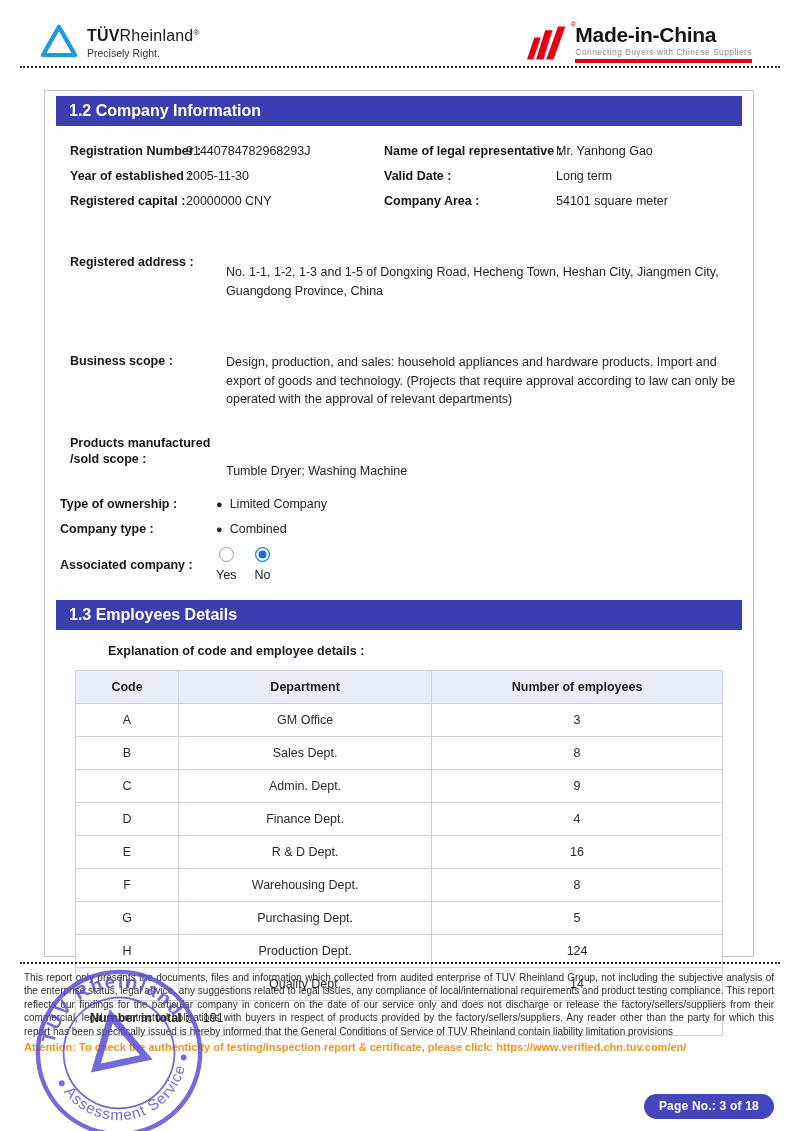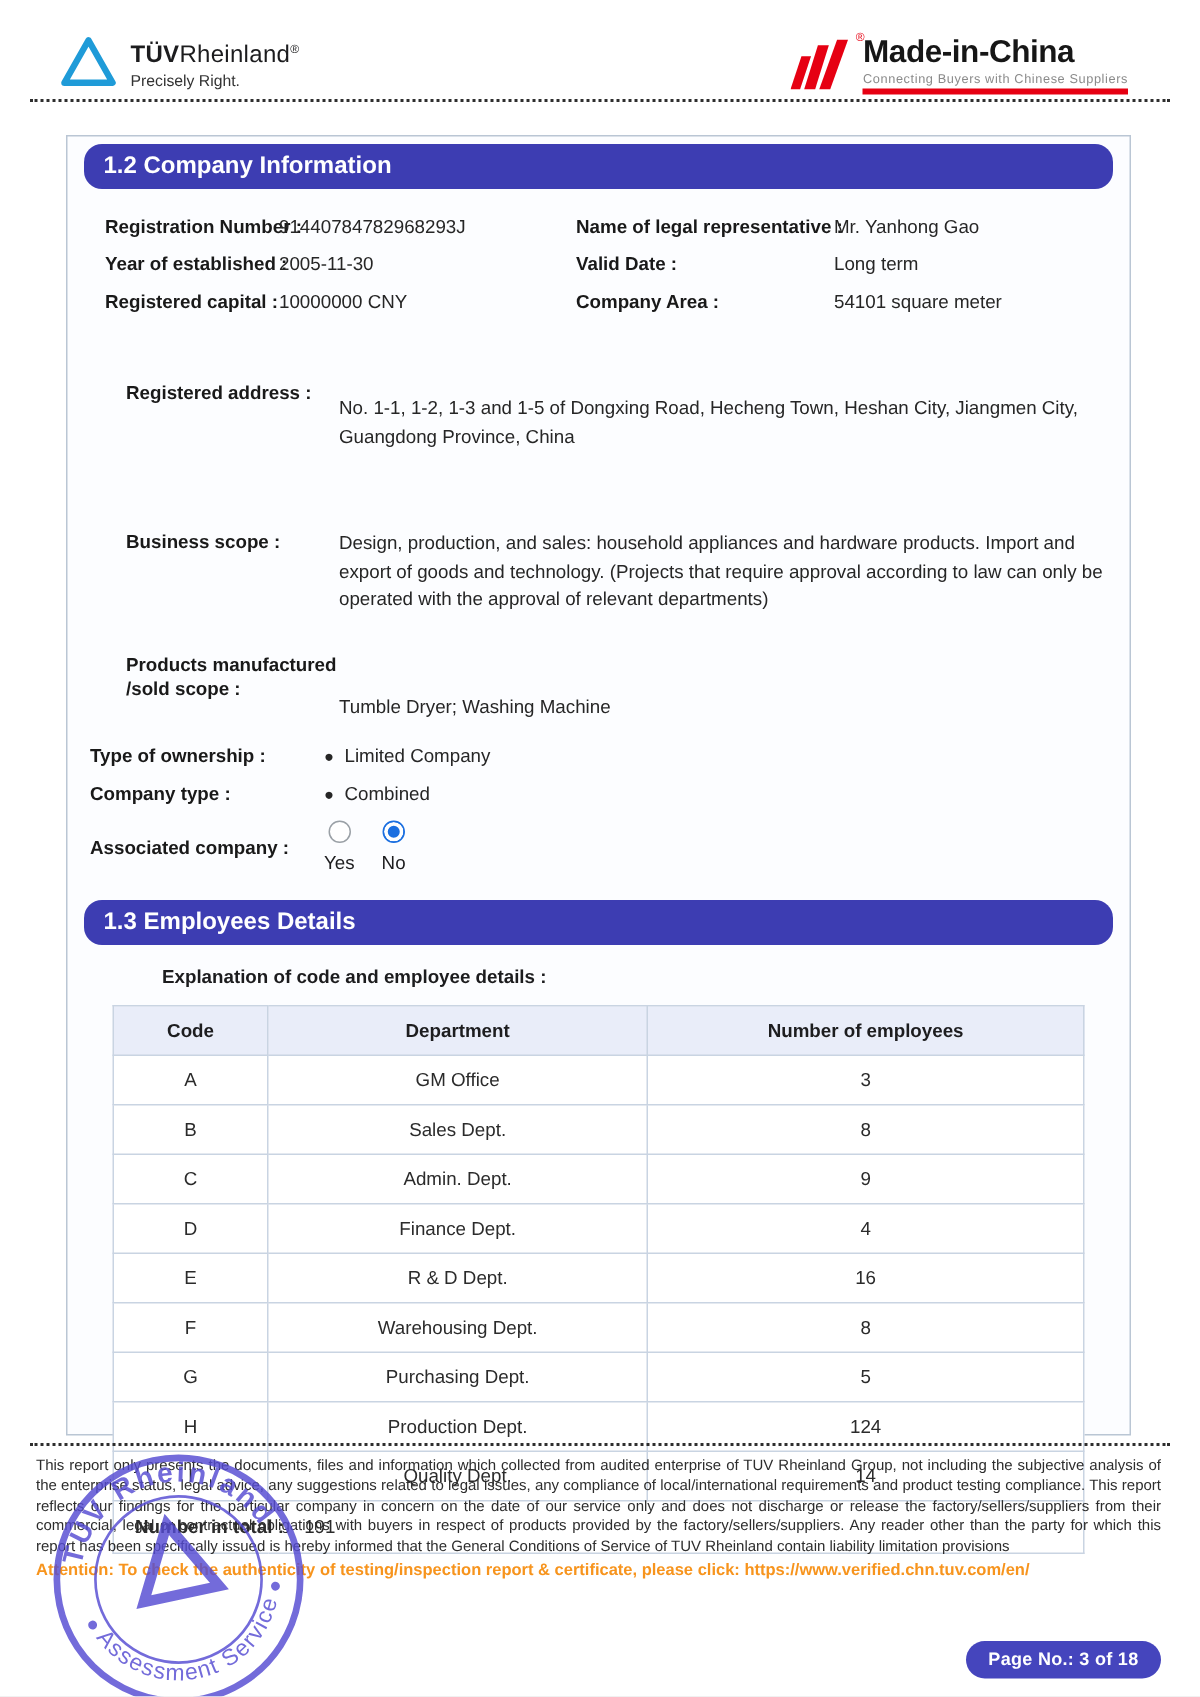--- a/index.html
+++ b/index.html
@@ -25,33 +25,33 @@
   .mic-redbar { height:3.5px; background:var(--mic-red); margin-top:2px; }
 
   .dotted { position:absolute; left:20px; right:20px; border-top:2px dotted #2e2e2e; height:0; }
   .dotted.top { top:66px; }
   .dotted.bottom { top:962px; }
 
   
   .content-box { position:absolute; left:44px; top:90px; width:710px; height:867px;
     border:1.5px solid var(--box-border); background:var(--box-bg); padding:5px 11px 12px; }
   .section-bar { height:30px; background:var(--section-blue); color:#fff; font-size:16px;
-    font-weight:700; line-height:30px; padding-left:13px;border-radius:12px; }
+    font-weight:700; line-height:30px; padding-left:13px; }
   .section-bar.second { margin-top:18px; }
 
   .fields-grid { margin:18px 3px 0 14px; display:grid; grid-template-columns:116px 198px 172px 1fr;
     row-gap:11px; font-size:12.5px; align-items:start; }
   .lbl { font-weight:700; color:#191919; }
   .fields-grid .lbl { white-space:nowrap; }
   .val { color:#262626; }
 
   .stack { margin:15px 3px 0 14px; display:grid; grid-template-columns:156px 1fr; row-gap:13px;
     align-items:center; font-size:12.5px; }
   .stack .val { line-height:18.5px;margin-top:40px; }
-  .stack .lbl { line-height:16px;margin-left:14px; }
+  .stack .lbl { line-height:16px; }
 
   .simple-rows { margin:17px 3px 0 4px; display:grid; grid-template-columns:156px 1fr; row-gap:11px;
     align-items:center; font-size:12.5px; }
   .bullet { margin-right:7px; font-size:11px; }
 
   .radio-group { display:flex; align-items:center; gap:18px; }
   .radio { display:inline-flex; align-items:center; gap:6px;flex-direction:column; }
   .radio .dot { width:15px; height:15px; border-radius:50%; border:1.5px solid #9aa0a6; background:#fff; }
   .radio.sel .dot { border-color:var(--radio-blue); background:var(--radio-blue); box-shadow:inset 0 0 0 2.5px #fff; }
 
@@ -121,21 +121,21 @@
     <div class="fields-grid">
       <span class="lbl">Registration Number :</span>
       <span class="val">91440784782968293J</span>
       <span class="lbl">Name of legal representative :</span>
       <span class="val">Mr. Yanhong Gao</span>
       <span class="lbl">Year of established :</span>
       <span class="val">2005-11-30</span>
       <span class="lbl">Valid Date :</span>
       <span class="val">Long term</span>
       <span class="lbl">Registered capital :</span>
-      <span class="val">10000000 CNY</span>
+      <span class="val">20000000 CNY</span>
       <span class="lbl">Company Area :</span>
       <span class="val">54101 square meter</span>
     </div>
 
     <div class="stack">
       <span class="lbl">Registered address :</span>
       <span class="val">No. 1-1, 1-2, 1-3 and 1-5 of Dongxing Road, Hecheng Town, Heshan City, Jiangmen City, Guangdong Province, China</span>
       <span class="lbl">Business scope :</span>
       <span class="val">Design, production, and sales: household appliances and hardware products. Import and export of goods and technology. (Projects that require approval according to law can only be operated with the approval of relevant departments)</span>
       <span class="lbl">Products manufactured /sold scope :</span>

